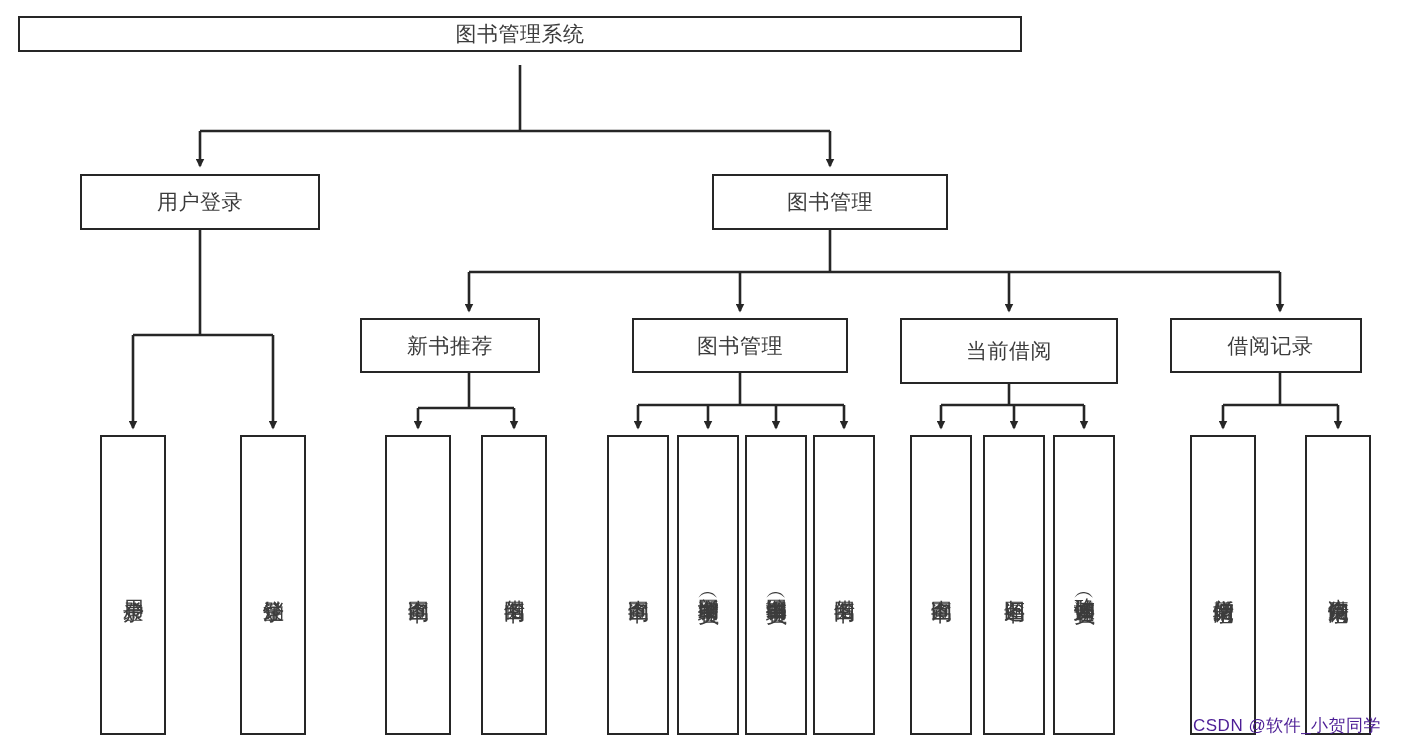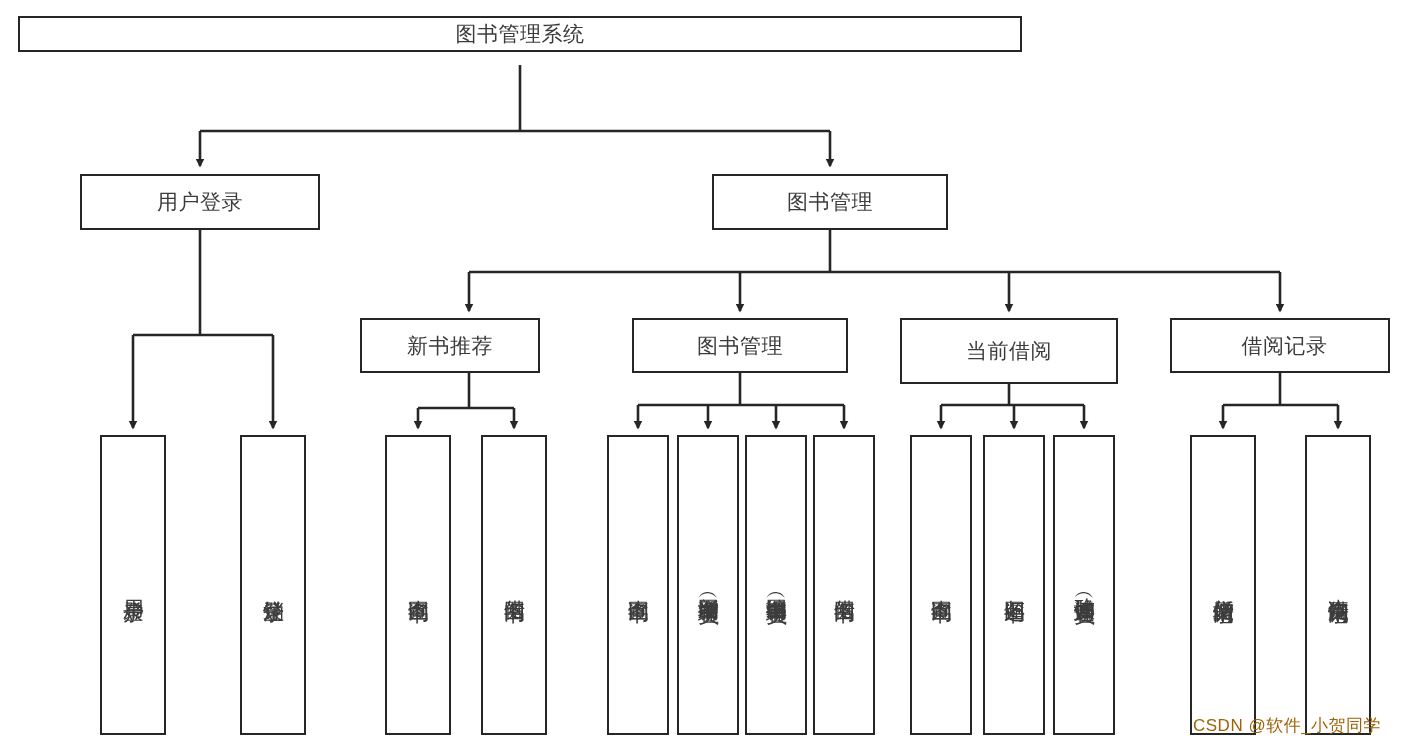--- a/index.html
+++ b/index.html
@@ -132,21 +132,21 @@
 
   <div class="node horizontal" style="left: 360px; top: 318px; width: 180px; height: 55px; border-color: rgb(38, 38, 38); color: rgb(60, 60, 60); background: rgb(255, 255, 255);">
     <span>新书推荐</span>
   </div>
   <div class="node horizontal" style="left: 632px; top: 318px; width: 216px; height: 55px; border-color: rgb(38, 38, 38); color: rgb(60, 60, 60); background: rgb(255, 255, 255);">
     <span>图书管理</span>
   </div>
   <div class="node horizontal" style="left: 900px; top: 318px; width: 218px; height: 66px; border-color: rgb(38, 38, 38); color: rgb(60, 60, 60); background: rgb(255, 255, 255);">
     <span>当前借阅</span>
   </div>
-  <div class="node horizontal" style="left: 1170px; top: 318px; width: 220px; height: 55px; border-color: rgb(38, 38, 38); color: rgb(60, 60, 60); background: rgb(255, 255, 255); padding-left: 9px;">
+  <div class="node horizontal" style="left: 1170px; top: 318px; width: 192px; height: 55px; border-color: rgb(38, 38, 38); color: rgb(60, 60, 60); background: rgb(255, 255, 255); padding-left: 9px;">
     <span>借阅记录</span>
   </div>
 
   <div class="node vertical" style="left: 100px; top: 435px; width: 66px; height: 300px; border-color: rgb(38, 38, 38); color: rgb(60, 60, 60); background: rgb(255, 255, 255);">
     <span class="vtext">用户登录</span>
   </div>
   <div class="node vertical" style="left: 240px; top: 435px; width: 66px; height: 300px; border-color: rgb(38, 38, 38); color: rgb(60, 60, 60); background: rgb(255, 255, 255);">
     <span class="vtext">注销登录</span>
   </div>
   <div class="node vertical" style="left: 385px; top: 435px; width: 66px; height: 300px; border-color: rgb(38, 38, 38); color: rgb(60, 60, 60); background: rgb(255, 255, 255);">
@@ -176,15 +176,15 @@
   <div class="node vertical" style="left: 1053px; top: 435px; width: 62px; height: 300px; border-color: rgb(38, 38, 38); color: rgb(60, 60, 60); background: rgb(255, 255, 255);">
     <span class="vtext">确认归还（管理员）</span>
   </div>
   <div class="node vertical" style="left: 1190px; top: 435px; width: 66px; height: 300px; border-color: rgb(38, 38, 38); color: rgb(60, 60, 60); background: rgb(255, 255, 255);">
     <span class="vtext">新增借阅记录</span>
   </div>
   <div class="node vertical" style="left: 1305px; top: 435px; width: 66px; height: 300px; border-color: rgb(38, 38, 38); color: rgb(60, 60, 60); background: rgb(255, 255, 255);">
     <span class="vtext">查询借阅记录</span>
   </div>
 
-  <div class="watermark" style="left: 1193px; top: 714px; color: #a16207;">CSDN @软件_小贺同学</div>
+  <div class="watermark" style="left: 1193px; top: 714px; color: #4c1d95;">CSDN @软件_小贺同学</div>
 
 </div>
 
 </body></html>

